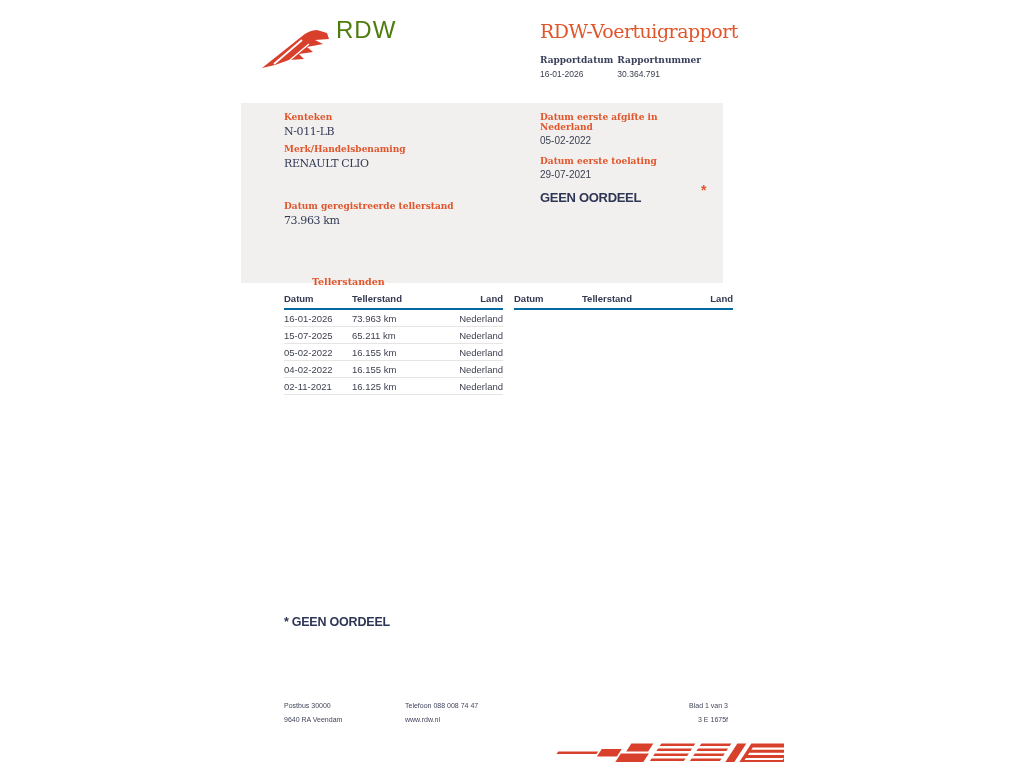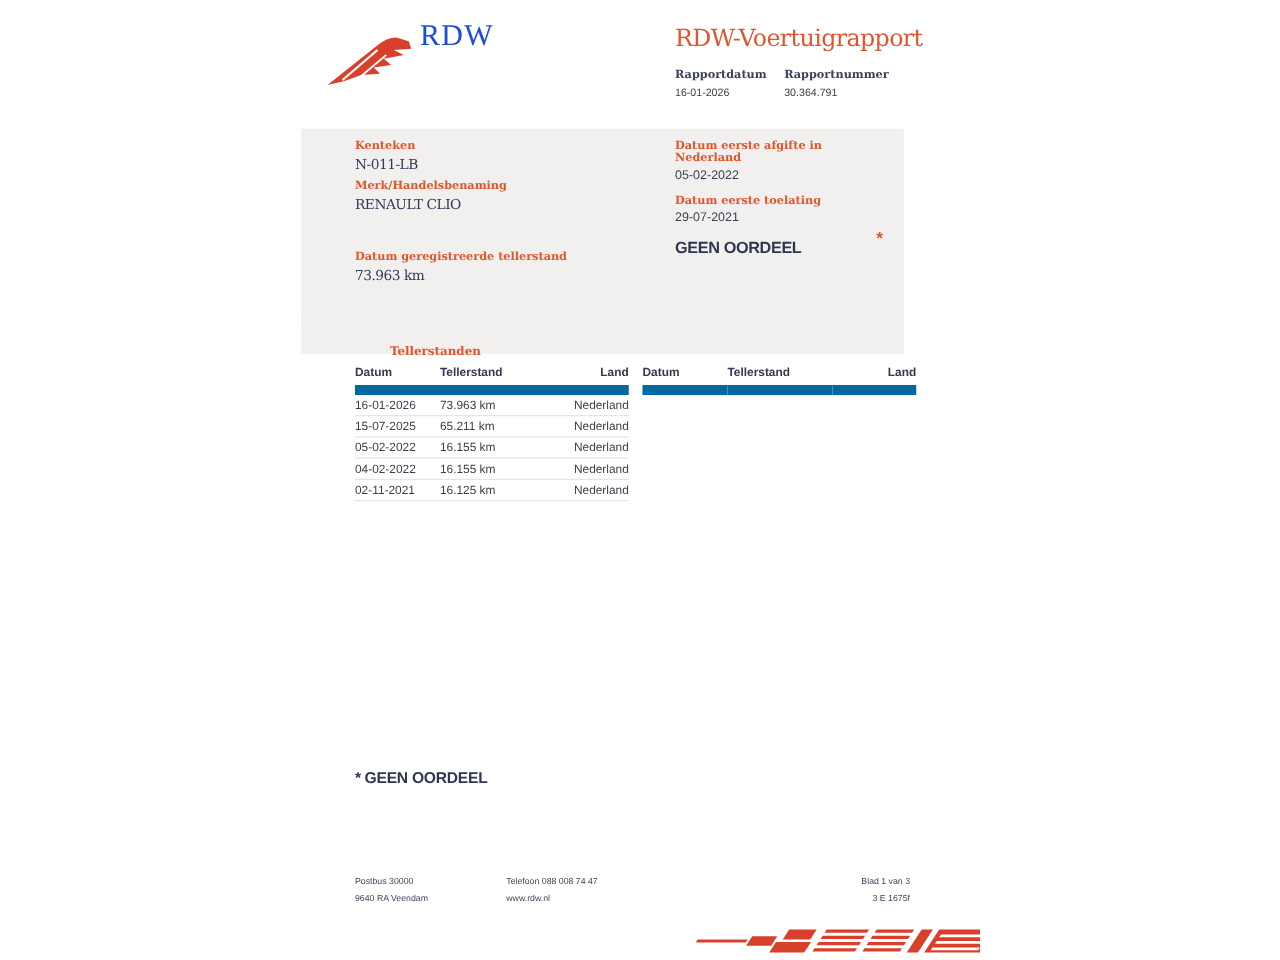--- a/index.html
+++ b/index.html
@@ -7,25 +7,25 @@
     --logo-red:#d8402c;
     --navy:#333a55;
     --panel:#f1f0ef;
   }
   *{box-sizing:border-box;margin:0;padding:0;}
   body{background:#fff;font-family:"Liberation Sans",sans-serif;}
   .page{position:relative;width:1024px;height:768px;background:#ffffff;overflow:hidden;}
 
   
   .wing{position:absolute;left:261px;top:27px;width:72px;height:44px;}
-  .brand-text{position:absolute;left:336px;top:16px;font-family:Liberation Serif, serif;
-              font-size:24px;color:#1d4ed8;letter-spacing:1px;}
+  .brand-text{position:absolute;left:336px;top:16px;font-family:Liberation Sans, sans-serif;
+              font-size:24px;color:#4d7c0f;letter-spacing:1px;}
   .doc-title{position:absolute;left:540px;top:20px;font-family:"DejaVu Serif",serif;
              font-size:19px;letter-spacing:-0.5px;color:var(--accent);font-weight:500;}
-  .head-fields{position:absolute;left:540px;top:55px;display:flex;gap:14px;}
+  .head-fields{position:absolute;left:540px;top:55px;display:flex;gap:4px;}
   .head-field .lbl{font-family:"DejaVu Serif",serif;font-weight:700;font-size:9px;color:#3a3f5a;}
   .head-field .val{font-size:8.5px;color:#3c4050;margin-top:4px;}
 
   
   .panel{position:absolute;left:241px;top:103px;width:482px;height:180px;background:var(--panel);}
   .panel-tab{position:absolute;left:241px;top:249px;width:71px;height:9px;background:var(--panel);
              clip-path:polygon(0 0,100% 0,77% 100%,0 100%);}
   .panel-col-left{position:absolute;left:43px;top:9px;width:250px;}
   .panel-col-right{position:absolute;left:299px;top:9px;width:168px;}
   .flabel{font-family:"DejaVu Serif",serif;font-weight:700;font-size:9px;
@@ -40,21 +40,21 @@
 
   
   .section-tables{position:absolute;left:284px;top:276px;}
   .tables-heading{font-family:"DejaVu Serif",serif;font-weight:700;font-size:9.5px;
                   color:var(--accent);margin-bottom:4px;margin-left:28px;}
   .tables-row{display:flex;gap:11px;}
   table.meter{width:219px;border-collapse:collapse;table-layout:fixed;}
   table.meter col.c1{width:68px;}
   table.meter col.c2{width:84px;}
   table.meter th{text-align:left;font-size:9.5px;font-weight:700;color:#333850;
-                 padding:2px 0 4px 0;border-bottom:8px solid #0369a1;}
+                 padding:2px 0 4px 0;border-bottom:2px solid #0369a1;}
   table.meter th:last-child{text-align:right;}
   table.meter td{font-size:9.5px;color:#3c3f4e;padding:2.5px 0;
                  border-bottom:1px solid #e6e5e3;}
   table.meter td:last-child{text-align:right;}
 
   
   .footnote{position:absolute;left:284px;top:599px;width:440px;}
   .footnote-head{font-size:12.5px;font-weight:700;letter-spacing:-0.2px;color:#2f3654;margin-top:16px;}
   .footnote-head .star{margin-right:3px;}
   .footnote-body{margin-top:6px;font-size:9.5px;letter-spacing:-0.3px;line-height:13px;

